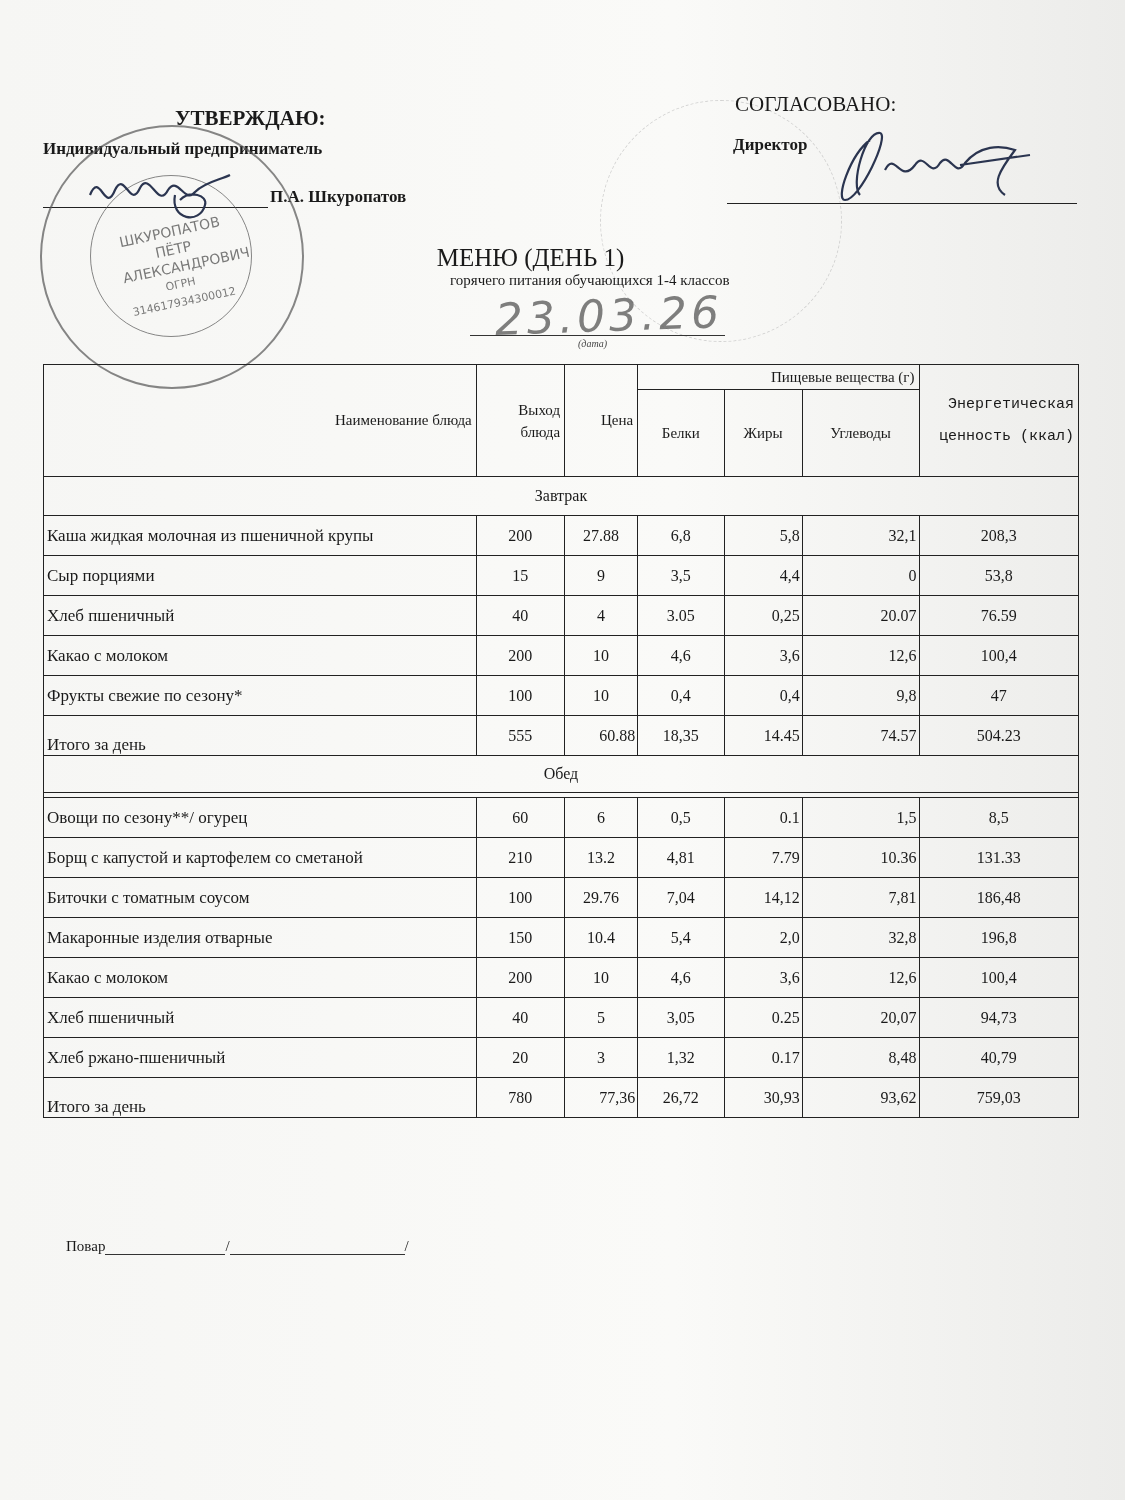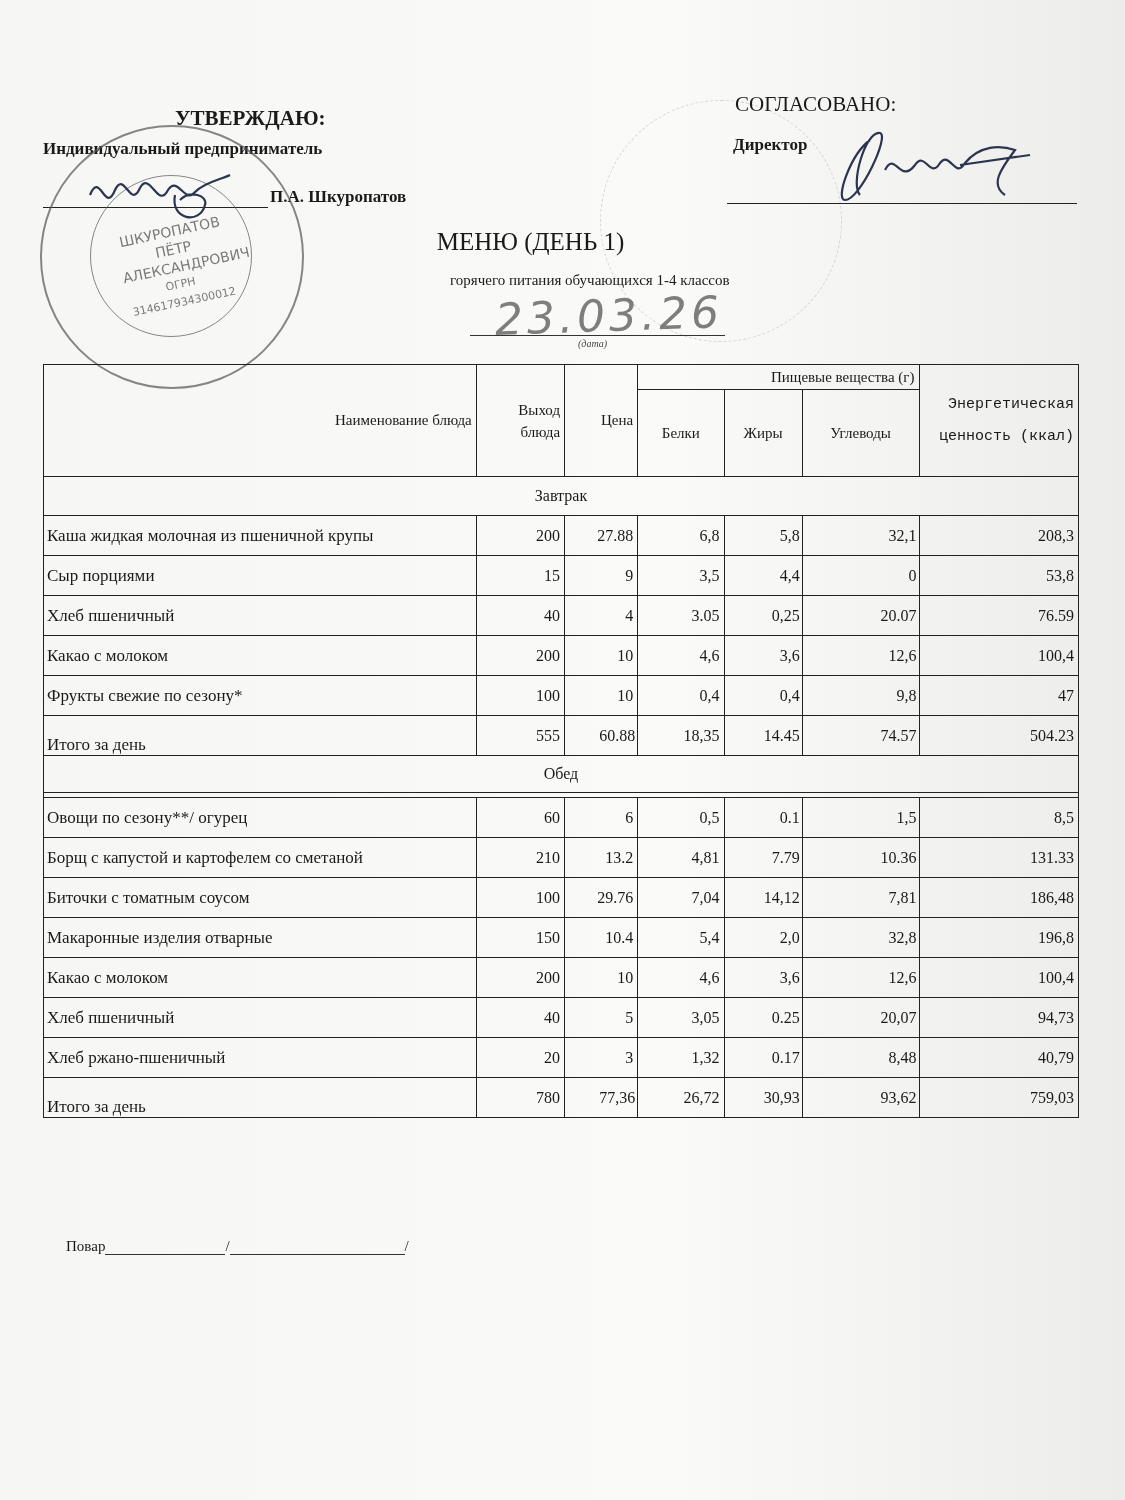--- a/index.html
+++ b/index.html
@@ -11,21 +11,21 @@
   .page { position:absolute; inset:0; background:linear-gradient(90deg,#f6f6f4 0%,#fafaf8 60%,#ececea 100%); }
   .abs { position:absolute; }
   .bold { font-weight:bold; }
   .approve-title { left:175px; top:106px; font-size:21px; }
   .approve-role { left:43px; top:139px; font-size:17px; }
   .approve-name { left:270px; top:187px; font-size:17px; }
   .approve-line { left:43px; top:207px; width:225px; border-top:1.5px solid #222; }
   .agree-title { left:735px; top:92px; font-size:21px; }
   .agree-role { left:733px; top:135px; font-size:17px; }
   .agree-line { left:727px; top:203px; width:350px; border-top:1.5px solid #222; }
-  .menu-title { left:0; width:911px; top:228px; text-align:center; font-size:25px; padding-left:150px; box-sizing:border-box;}
+  .menu-title { left:0; width:911px; top:244px; text-align:center; font-size:25px; padding-left:150px; box-sizing:border-box;}
   .menu-sub { left:450px; top:272px; font-size:15px; }
   .date-line { left:470px; top:335px; width:255px; border-top:1px solid #333; }
   .date-value { left:495px; top:290px; font-size:44px; color:#555; font-style:italic; letter-spacing:4px; font-family:"DejaVu Sans", sans-serif; font-weight:200; opacity:.75; transform:rotate(-2deg);}
   .date-caption { left:578px; top:338px; font-size:10px; font-style:italic; color:#444; }
 
   .stamp { left:40px; top:125px; width:260px; height:260px; border-radius:50%; border:2px solid #555; opacity:.7; }
   .stamp .inner { position:absolute; left:48px; top:48px; width:160px; height:160px; border-radius:50%; border:1.5px solid #555; }
   .stamp .t1 { position:absolute; left:80px; top:95px; font-family:"DejaVu Sans",sans-serif; font-size:14px; color:#444; text-align:center; line-height:18px; transform:rotate(-12deg); width:110px; }
   .faint-stamp { left:600px; top:100px; width:240px; height:240px; border-radius:50%; border:1px dashed #bbb; opacity:.6; }
   .sig { left:80px; top:160px; width:170px; height:70px; }
@@ -36,21 +36,21 @@
   .h1 td { height:24px;text-align:right; }
   .hdr-name { width:417px; text-align:center; font-size:15px !important; }
   .hdr-out { width:78px; text-align:center; font-size:15px !important; line-height:22px;}
   .hdr-price { width:63px; text-align:center; font-size:15px !important; }
   .hdr-group { text-align:center; font-size:15px !important; height:22px; }
   .hdr-sub { text-align:center; font-size:15px !important; height:86px; }
   .hdr-energy { width:148px; text-align:center; font-size:15px !important; line-height:32px;font-family:Liberation Mono, monospace;}
   .section td { text-align:center; font-weight:bold; height:38px; font-size:15px; }
   .row td { height:39px; }
   .row .name { text-align:left; padding-left:3px; font-size:17px; }
-  .row .c { text-align:right; }
+  .row .c { text-align:center; }
   .row .r { text-align:right; padding-right:2px; }
   .total td { border-top:2.5px solid #222; border-bottom:2.5px solid #222; }
   .gap td { border-left:none; border-right:none; height:4px; padding:0; }
   .obed td { border:none; border-bottom:1.3px solid #222; text-align:center; font-weight:bold; height:36px; font-size:15px; }
 
   .cook { left:66px; top:1238px; font-size:15px; }
   .cook .ln { display:inline-block; border-bottom:1px solid #333; vertical-align:bottom; }
 </style>
 </head>
 <body>

